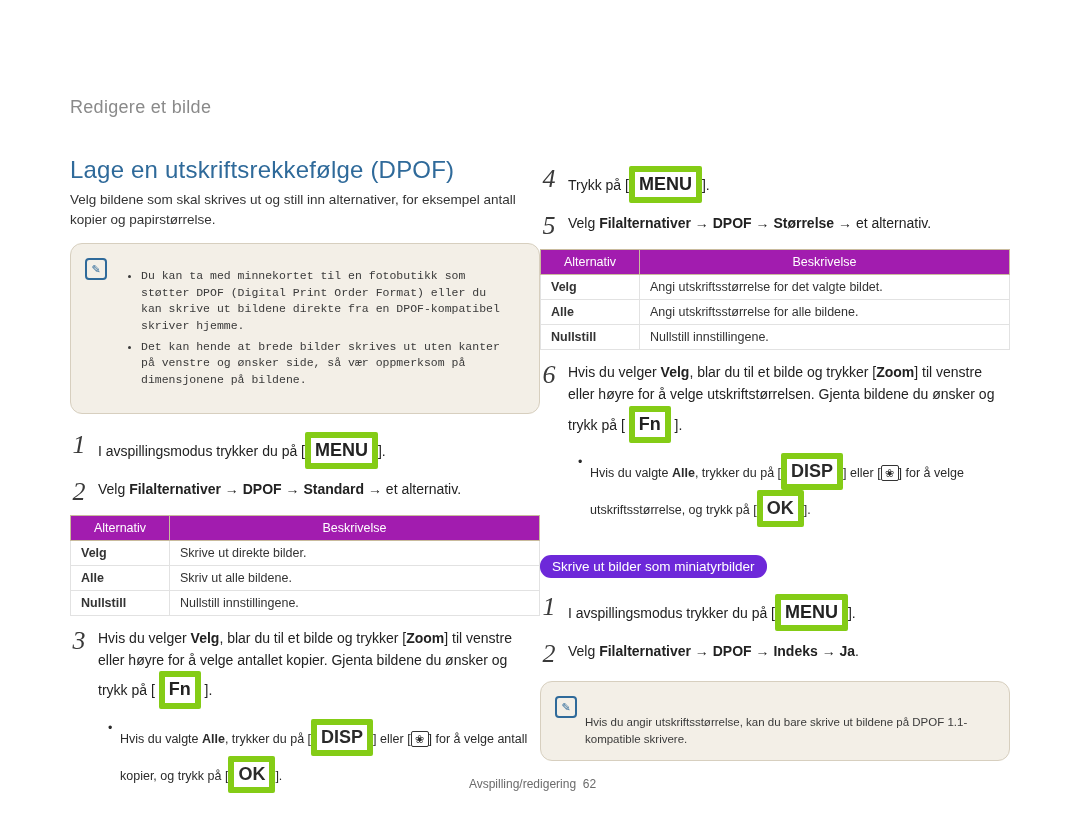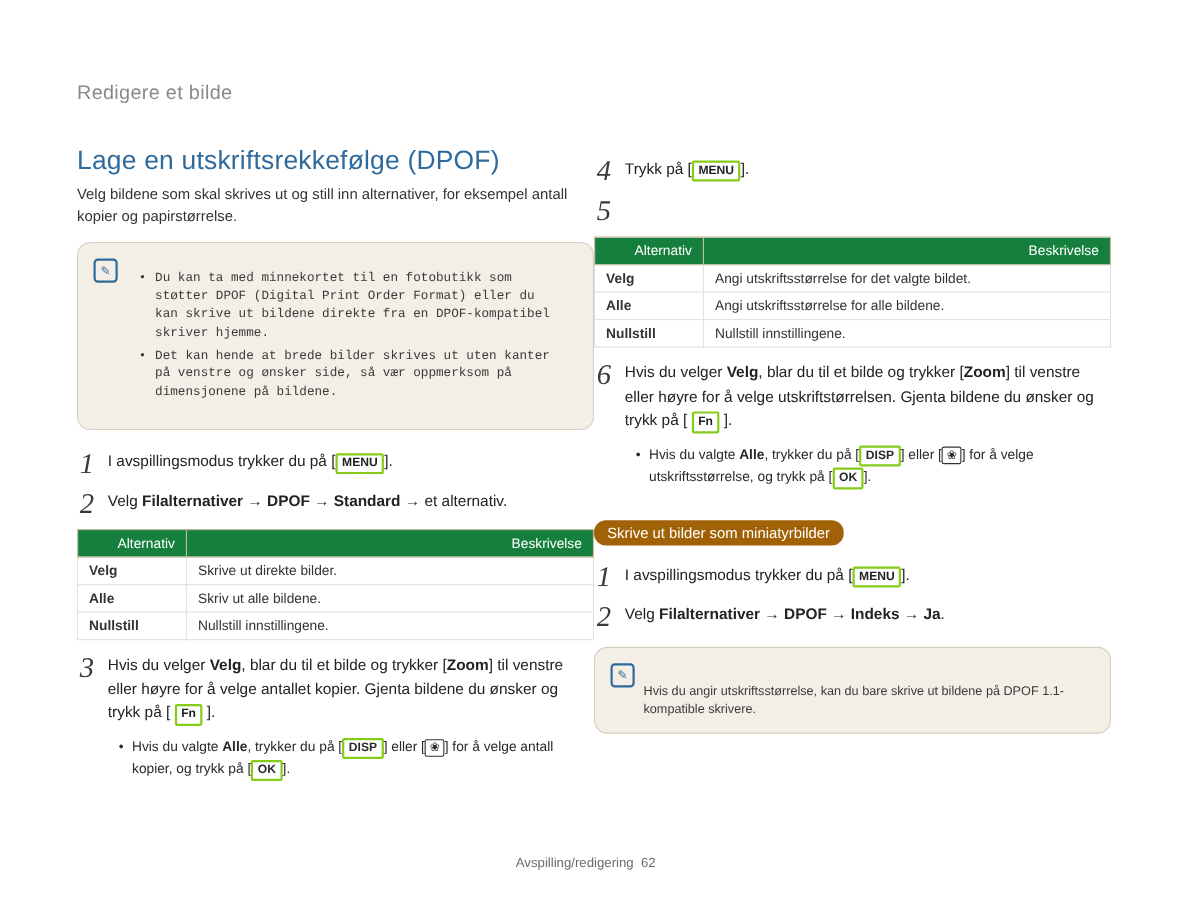--- a/index.html
+++ b/index.html
@@ -6,21 +6,21 @@
   margin: 0;
   padding: 0;
   background: #fff;
   font-family: Arial, Helvetica, sans-serif;
   color: #2a2a2a;
 }
 .page {
   width: 1080px;
   height: 815px;
   box-sizing: border-box;
-  padding: 74px 70px 0 70px;
+  padding: 97px 70px 0 70px;
   position: relative;
 }
 .header-title {
   font-size: 18px;
   font-weight: 300;
   color: #8a8a8a;
   letter-spacing: .3px;
   margin-bottom: 20px;
 }
 .columns {
@@ -85,24 +85,24 @@
   text-align: center;
 }
 .step-body {
   font-size: 14px;
   line-height: 1.55;
   color: #222;
 }
 .step-body .bold { font-weight: 700; }
 .key {
   display: inline-block;
-  border: 2px solid #84cc16;
+  border: 6px solid #84cc16;
   border-radius: 2px;
   padding: 0 4px;
-  font-size: 11px;
+  font-size: 18px;
   font-weight: 700;
   line-height: 1.4;
 }
 .sub-bullet {
   font-size: 12.5px;
   line-height: 1.5;
   margin: 6px 0 10px 38px;
   position: relative;
   padding-left: 12px;
 }
@@ -121,37 +121,37 @@
   align-items: center; justify-content: center;
   font-size: 11px;
 }
 table.opts {
   border-collapse: collapse;
   width: 100%;
   margin: 6px 0 12px 0;
   font-size: 12.5px;
 }
 table.opts th {
-  background: #15803d;
+  background: #a21caf;
   color: #fff;
-  text-align: right;
+  text-align: center;
   font-weight: 400;
   padding: 5px 10px;
   border: 1px solid #c9bb9d;
 }
 table.opts td {
   padding: 5px 10px;
   border: 1px solid #e2e2e2;
   color: #333;
 }
 table.opts td.k { font-weight: 700; width: 78px; }
 
 .pill-label {
   display: inline-block;
-  background: #a16207;
+  background: #6d28d9;
   color: #fff;
   font-size: 13.5px;
   padding: 4px 12px;
   border-radius: 11px;
   margin: 18px 0 6px 0;
 }
 .body-text {
   font-size: 14px;
   line-height: 1.5;
   color: #222;
@@ -242,20 +242,23 @@
 
       <div class="step">
         <div class="step-num">4</div>
         <div class="step-body">
           <span>Trykk på [</span><span class="key">MENU</span><span>].</span>
         </div>
       </div>
 
       <div class="step">
         <div class="step-num">5</div>
+        <div class="step-body">
+          <span>Velg </span><span class="bold">Filalternativer → DPOF → Størrelse</span><span> → et alternativ.</span>
+        </div>
       </div>
 
       <table class="opts">
         <tbody>
             <tr>
           <th>Alternativ</th>
           <th>Beskrivelse</th>
         </tr>
         <tr>
               <td class="k">Velg</td>

